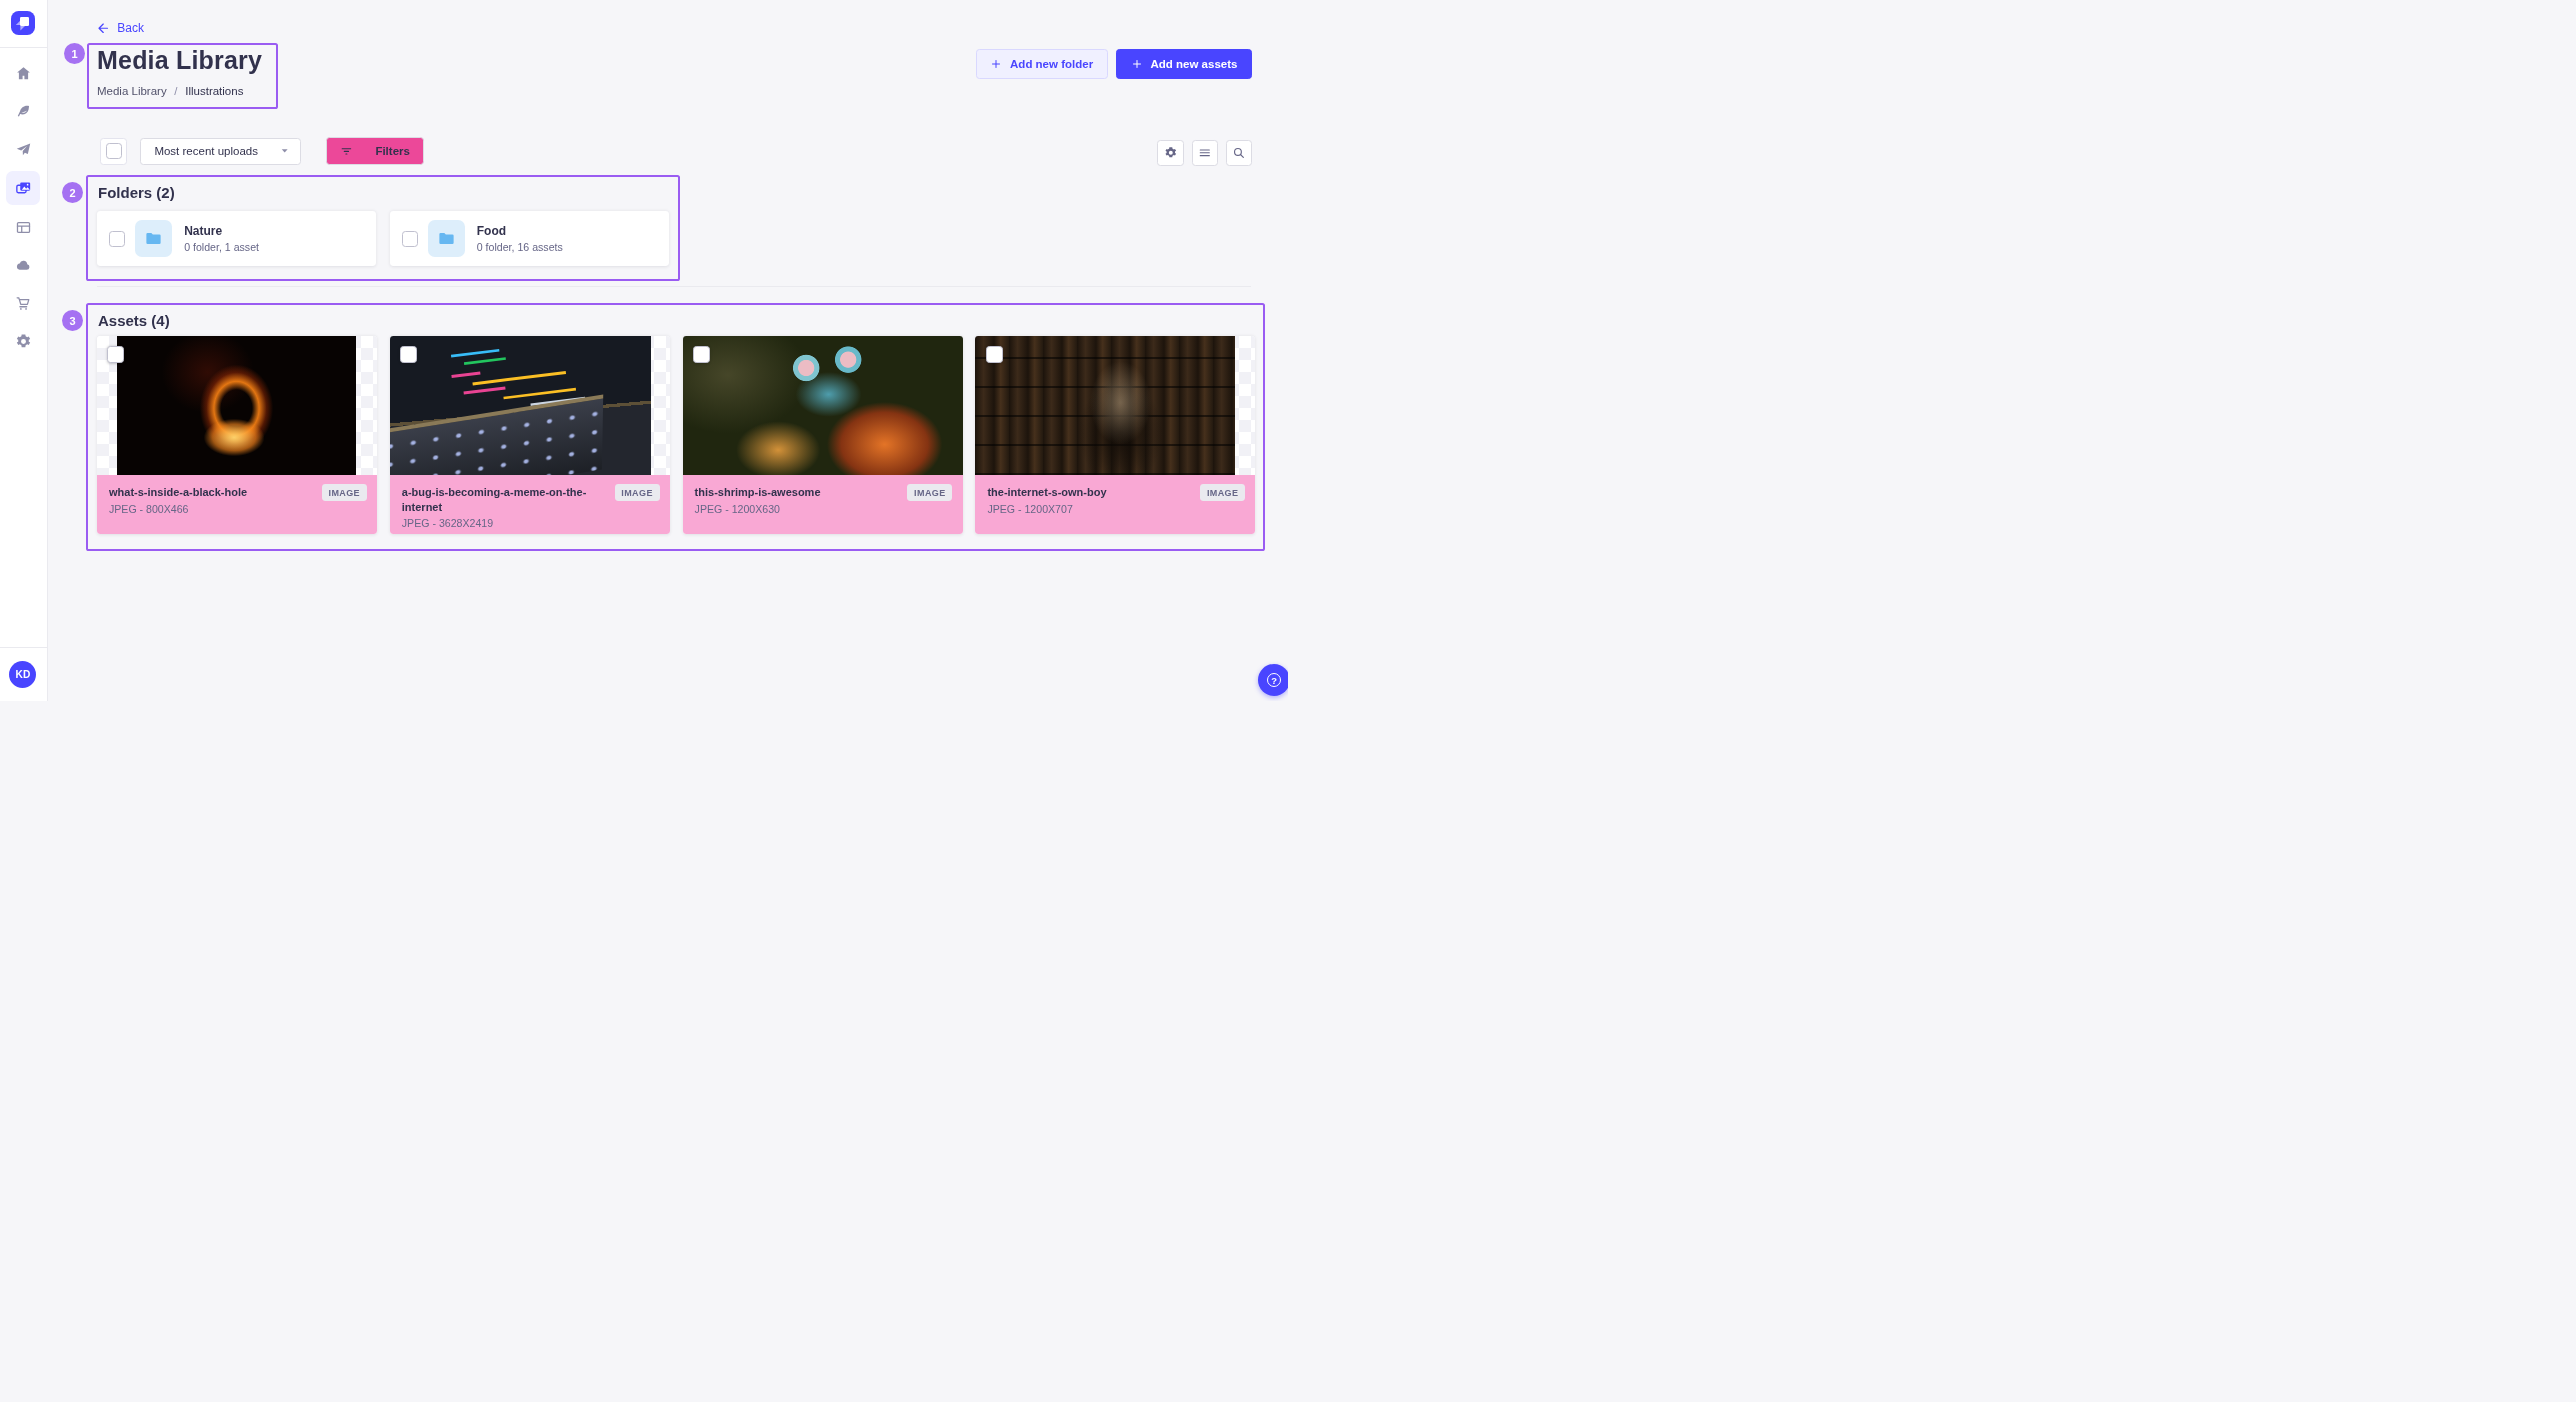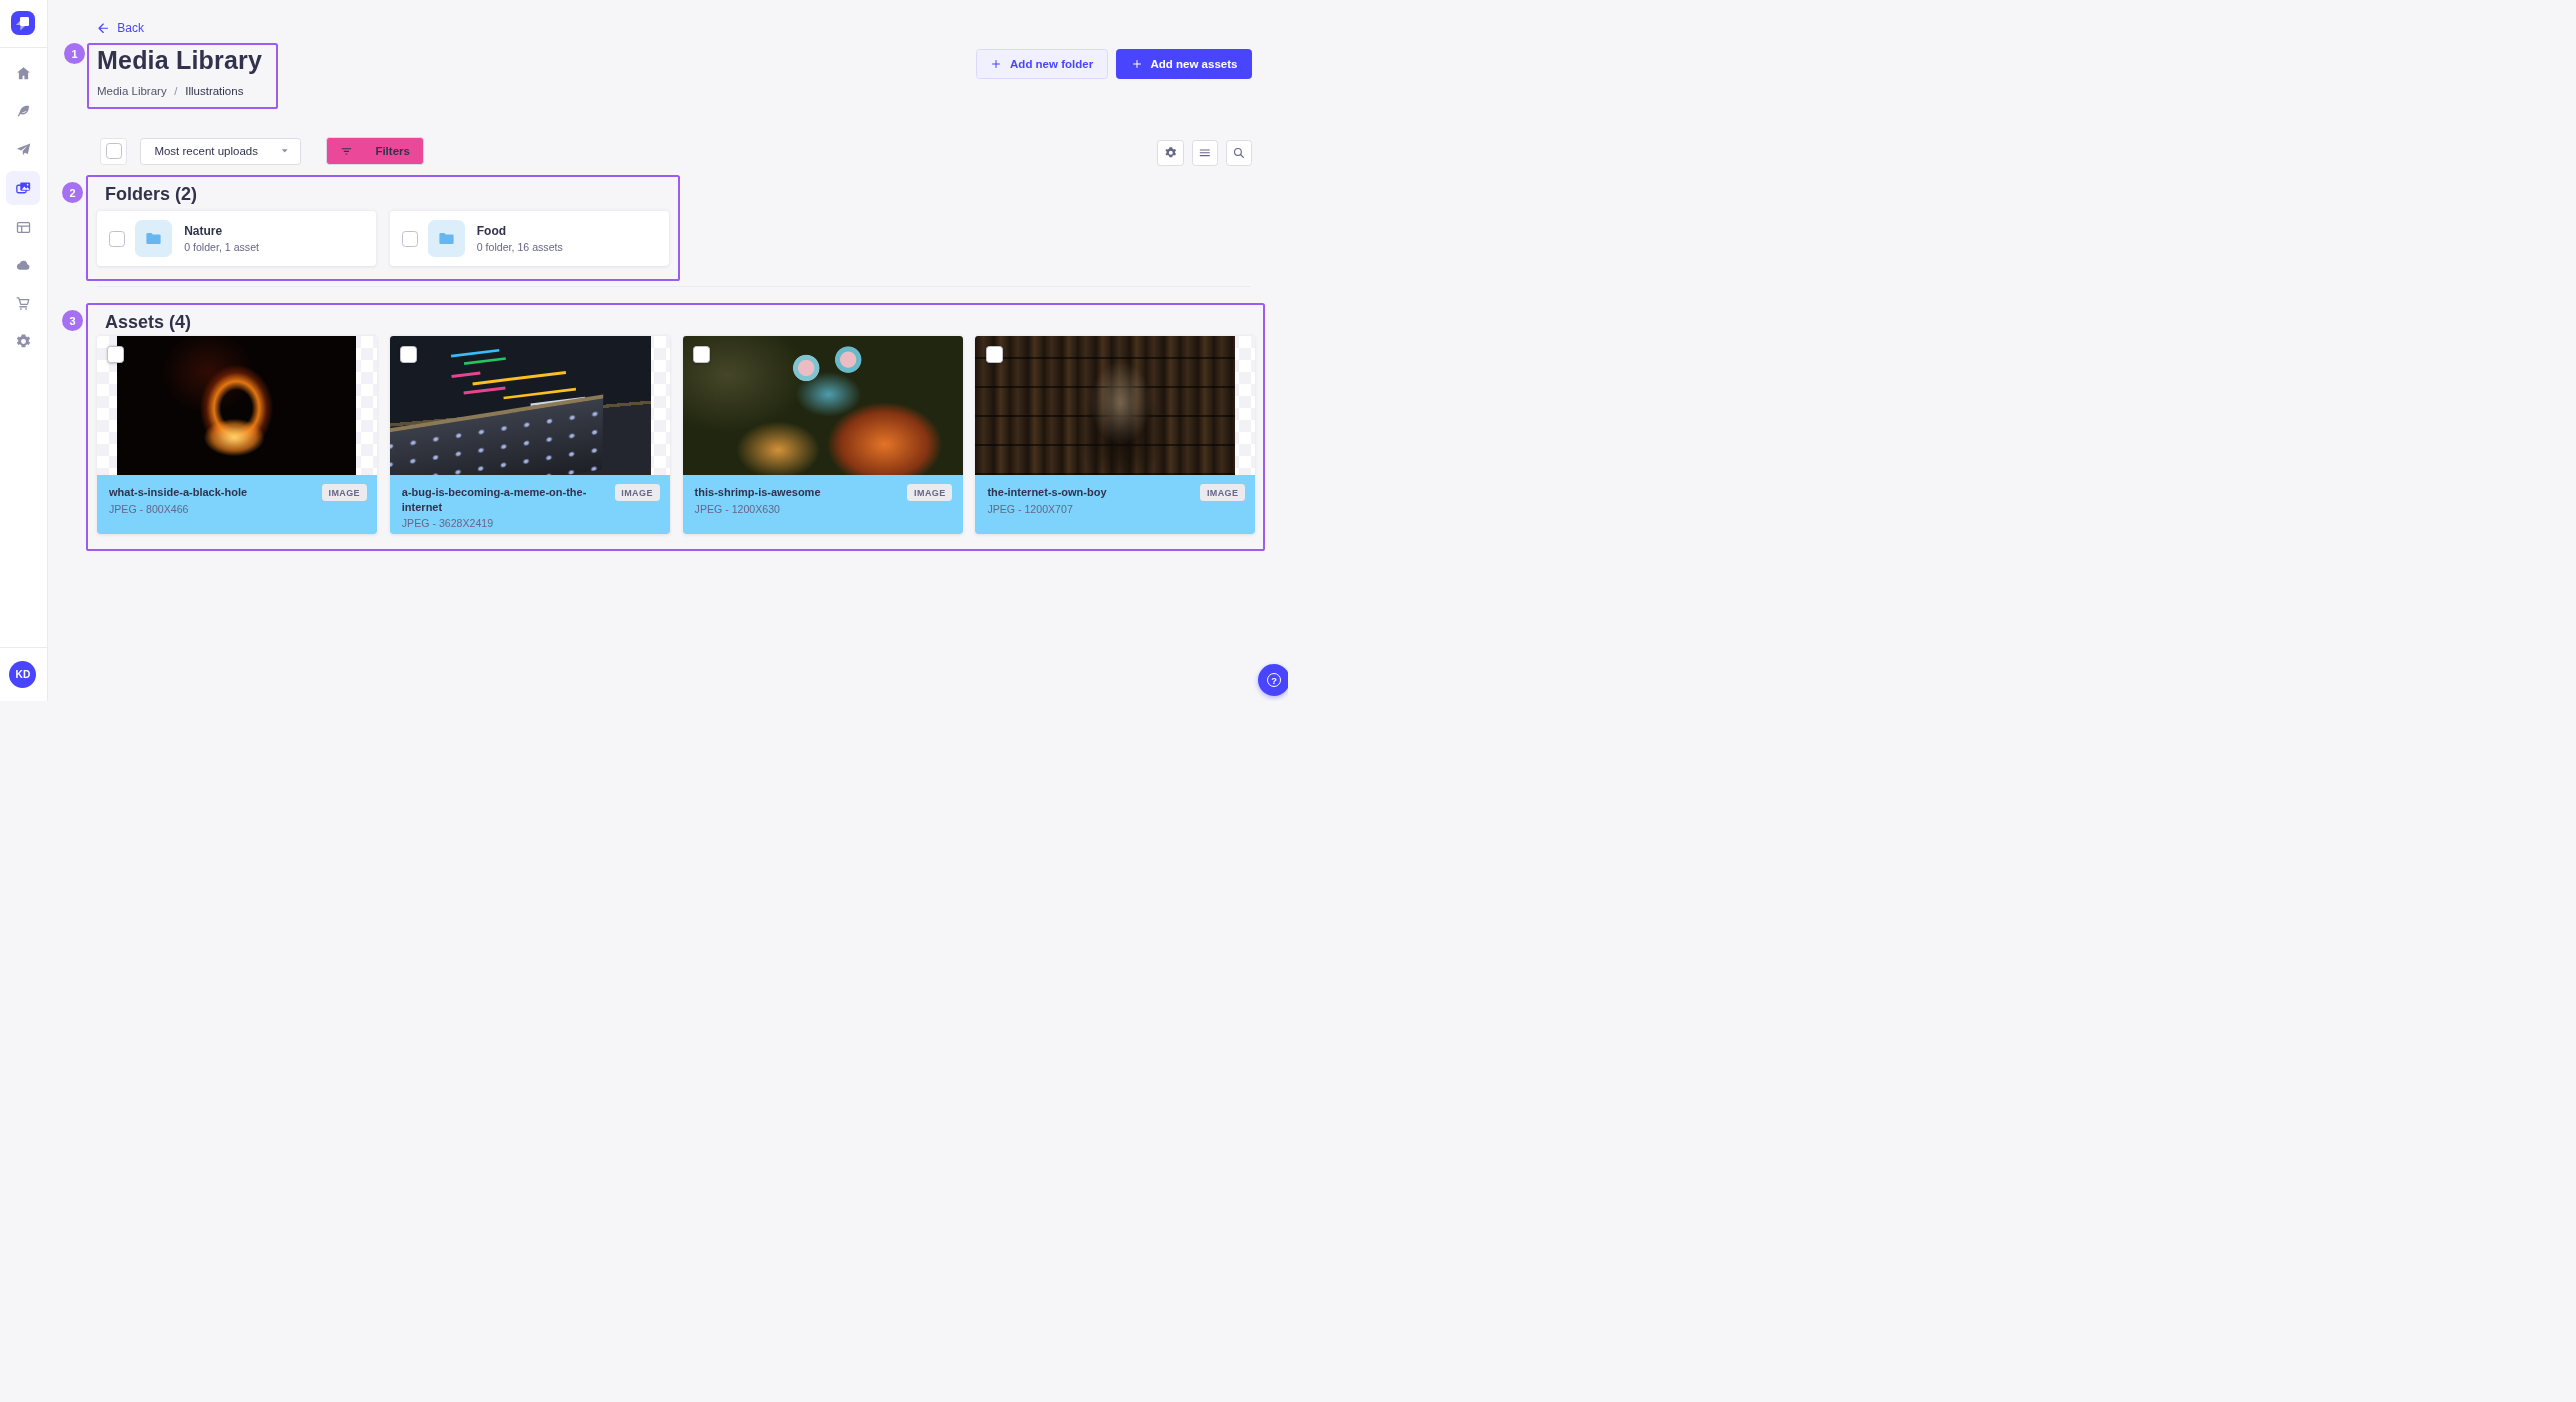--- a/index.html
+++ b/index.html
@@ -50,21 +50,21 @@
   .filters-btn svg{width:12.8px;height:12.8px;stroke:#32324d;stroke-width:2;stroke-linecap:round;fill:none;}
   .view-actions{position:absolute;right:36px;top:140px;display:flex;gap:7.7px;}
   .icon-btn{width:26.4px;height:26.4px;background:#fff;border:0.9px solid #dcdce4;border-radius:3.4px;display:flex;align-items:center;justify-content:center;box-sizing:border-box;cursor:pointer;}
   .icon-btn svg{width:13.6px;height:13.6px;fill:#666687;}
   .icon-btn.stroke svg{fill:none;stroke:#666687;stroke-width:2;stroke-linecap:round;}
   
   .anno-box{position:absolute;border:2.6px solid #9a5cf2;border-radius:2.6px;pointer-events:none;z-index:4;}
   .anno-dot{position:absolute;width:21px;height:21px;border-radius:50%;background:#a571f2;color:#fff;font-size:11px;font-weight:bold;
     display:flex;align-items:center;justify-content:center;z-index:5;pointer-events:none;}
   
-  .section-heading{position:absolute;font-size:18px;font-weight:600;color:#32324d;margin-left:7px;}
+  .section-heading{position:absolute;font-size:15px;font-weight:600;color:#32324d;}
   .folders-row{position:absolute;left:97px;top:211px;display:flex;gap:13.6px;}
   .folder-card{width:279px;height:55px;background:#fff;border-radius:3.4px;box-shadow:0 0.9px 3.4px rgba(33,33,52,.1);
     display:flex;align-items:center;padding:0 12px;box-sizing:border-box;cursor:pointer;}
   .folder-tile{width:37px;height:37px;border-radius:6.8px;background:#ddeefb;display:flex;align-items:center;justify-content:center;margin-left:10.2px;}
   .folder-tile svg{width:19px;height:19px;fill:#66b7f1;}
   .folder-text{margin-left:12px;}
   .folder-name{font-size:12px;font-weight:600;color:#32324d;}
   .folder-meta{font-size:10.6px;color:#666687;margin-top:3.4px;}
   .hdivider{position:absolute;left:97px;top:286px;width:1154px;height:0.9px;background:#eaeaef;}
   
@@ -107,21 +107,21 @@
       #20260f;}
   .thumb-4{left:0;width:260px;
     background:
       radial-gradient(ellipse 47px 64px at 56% 48%, rgba(232,205,165,.4), rgba(0,0,0,0) 65%),
       radial-gradient(ellipse 60px 77px at 56% 70%, rgba(15,10,6,.85), rgba(0,0,0,0) 70%),
       repeating-linear-gradient(0deg, rgba(0,0,0,.55) 0 1.7px, rgba(0,0,0,0) 1.7px 29px),
       repeating-linear-gradient(90deg, #32241610 0, #3c2a1a 8.5px, #1d140c 19px, #46301c 25.6px, #241a10 34px),
       #1a120b;}
   .thumb-check{position:absolute;left:10.2px;top:10.2px;width:17px;height:17px;background:#fff;border:0.9px solid #c0c0cf;border-radius:3.4px;
     box-sizing:border-box;box-shadow:0 0.9px 2.6px rgba(0,0,0,.2);cursor:pointer;z-index:2;}
-  .asset-footer{position:absolute;left:0;right:0;top:139px;bottom:0;background:#7dd3fc;padding:10.2px 12px;box-sizing:border-box;}
+  .asset-footer{position:absolute;left:0;right:0;top:139px;bottom:0;background:#f9a8d4;padding:10.2px 12px;box-sizing:border-box;}
   .asset-name{font-size:11px;font-weight:600;color:#32324d;line-height:1.35;padding-right:53px;overflow-wrap:anywhere;}
   .asset-meta{font-size:10.6px;color:#666687;margin-top:2.6px;}
   .asset-badge{position:absolute;right:10.2px;top:9.4px;background:#eaeaef;color:#666687;font-size:9px;font-weight:600;
     letter-spacing:0.4px;padding:3.4px 6.8px;border-radius:3.4px;}
   
   .help-fab{position:absolute;left:1258px;top:664px;width:32px;height:32px;border-radius:50%;background:#4945ff;
     display:flex;align-items:center;justify-content:center;cursor:pointer;box-shadow:0 1.7px 5.1px rgba(73,69,255,.4);}
   .help-ring{width:14.5px;height:14.5px;border:1.7px solid #fff;border-radius:50%;color:#fff;font-size:9.4px;font-weight:bold;
     display:flex;align-items:center;justify-content:center;box-sizing:border-box;}
 </style>

